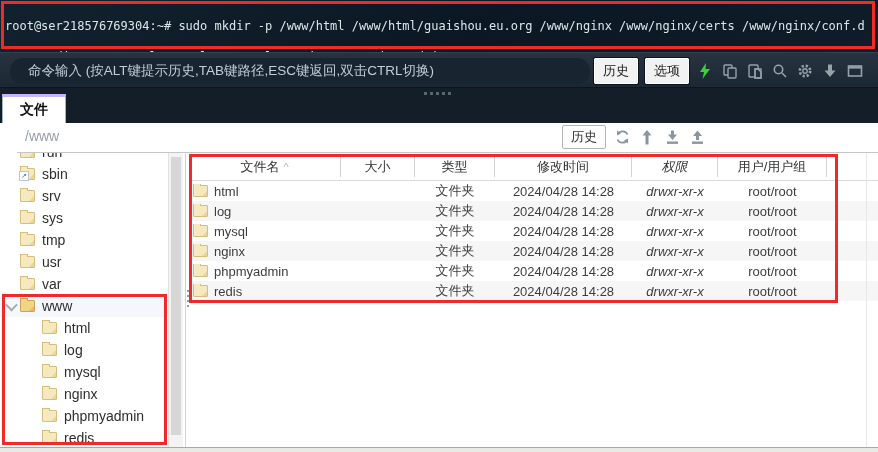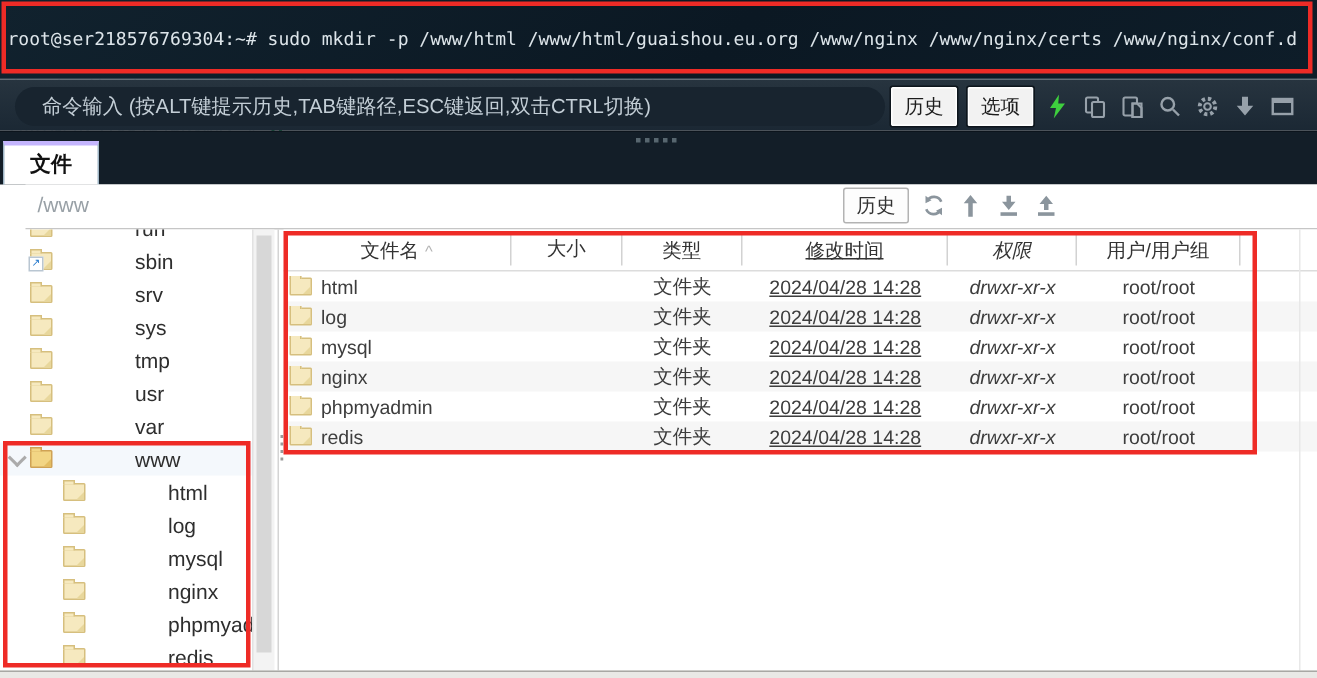--- a/index.html
+++ b/index.html
@@ -76,21 +76,21 @@
   .path-controls{position:absolute;left:545px;top:2px;display:flex;align-items:center;gap:7px;}
   .pbtn{
     background:#fdfdfd;color:#333;font-size:13px;border:1px solid #b3b3b3;
     padding:2px 8px;border-radius:2px;cursor:pointer;
   }
   
   .tree-panel{
     position:absolute;left:0;top:153px;width:168px;height:294px;
     background:#fff;overflow:hidden;
   }
-  .trow{height:22px;display:flex;align-items:center;position:relative;font-size:14px;color:#2e2e2e;cursor:pointer;gap:48px;}
+  .trow{height:22px;display:flex;align-items:center;position:relative;font-size:14px;color:#2e2e2e;cursor:pointer;}
   .trow:first-child{margin-top:-12px;}
   .trow .tlabel{margin-left:7px;white-space:nowrap;}
   .lvl0{padding-left:20px;}
   .lvl1{padding-left:42px;}
   .trow.selected{background:#f4f8fc;}
   .chev{
     position:absolute;left:7px;top:7px;width:7px;height:7px;
     border-right:2px solid #ababab;border-bottom:2px solid #ababab;
     transform:rotate(45deg) translate(-1px,-1px);
   }
@@ -126,21 +126,21 @@
     font-size:13px;color:#3d3d3d;
   }
   .thead{display:flex;height:27px;border-bottom:1px solid #dcdcdc;align-items:center;color:#333;}
   .th{box-sizing:border-box;border-right:1px solid #d2d2d2;height:21px;line-height:21px;text-align:center;flex:0 0 auto;}
   .sort{color:#b5b5b5;font-size:11px;margin-left:4px;}
   .trw{display:flex;height:20px;align-items:center;}
   .trw.alt{background:#f6f6f6;}
   .td{box-sizing:border-box;flex:0 0 auto;text-align:center;white-space:nowrap;overflow:hidden;}
   .td.name{display:flex;align-items:center;text-align:left;padding-left:4px;}
   .td.name .tlabel{margin-left:6px;}
-  .c0{width:152px;} .c1{width:74px;font-family:Liberation Mono, monospace;} .c2{width:80px;} .c3{width:137px;text-decoration:underline;} .c4{width:86px;font-style:italic;} .c5{width:109px;}
+  .c0{width:152px;} .c1{width:74px;} .c2{width:80px;} .c3{width:137px;} .c4{width:86px;font-style:italic;} .c5{width:109px;}
   .rightline{position:absolute;left:866px;top:153px;width:1px;height:294px;background:#e8e8e8;}
   .bottomstrip{
     position:absolute;left:0;top:447px;width:878px;height:5px;
     background:#e9e9e6;border-top:1px solid #a8a8a4;box-sizing:border-box;
   }
   svg{display:block;}
 </style>
 </head>
 <body>
 

